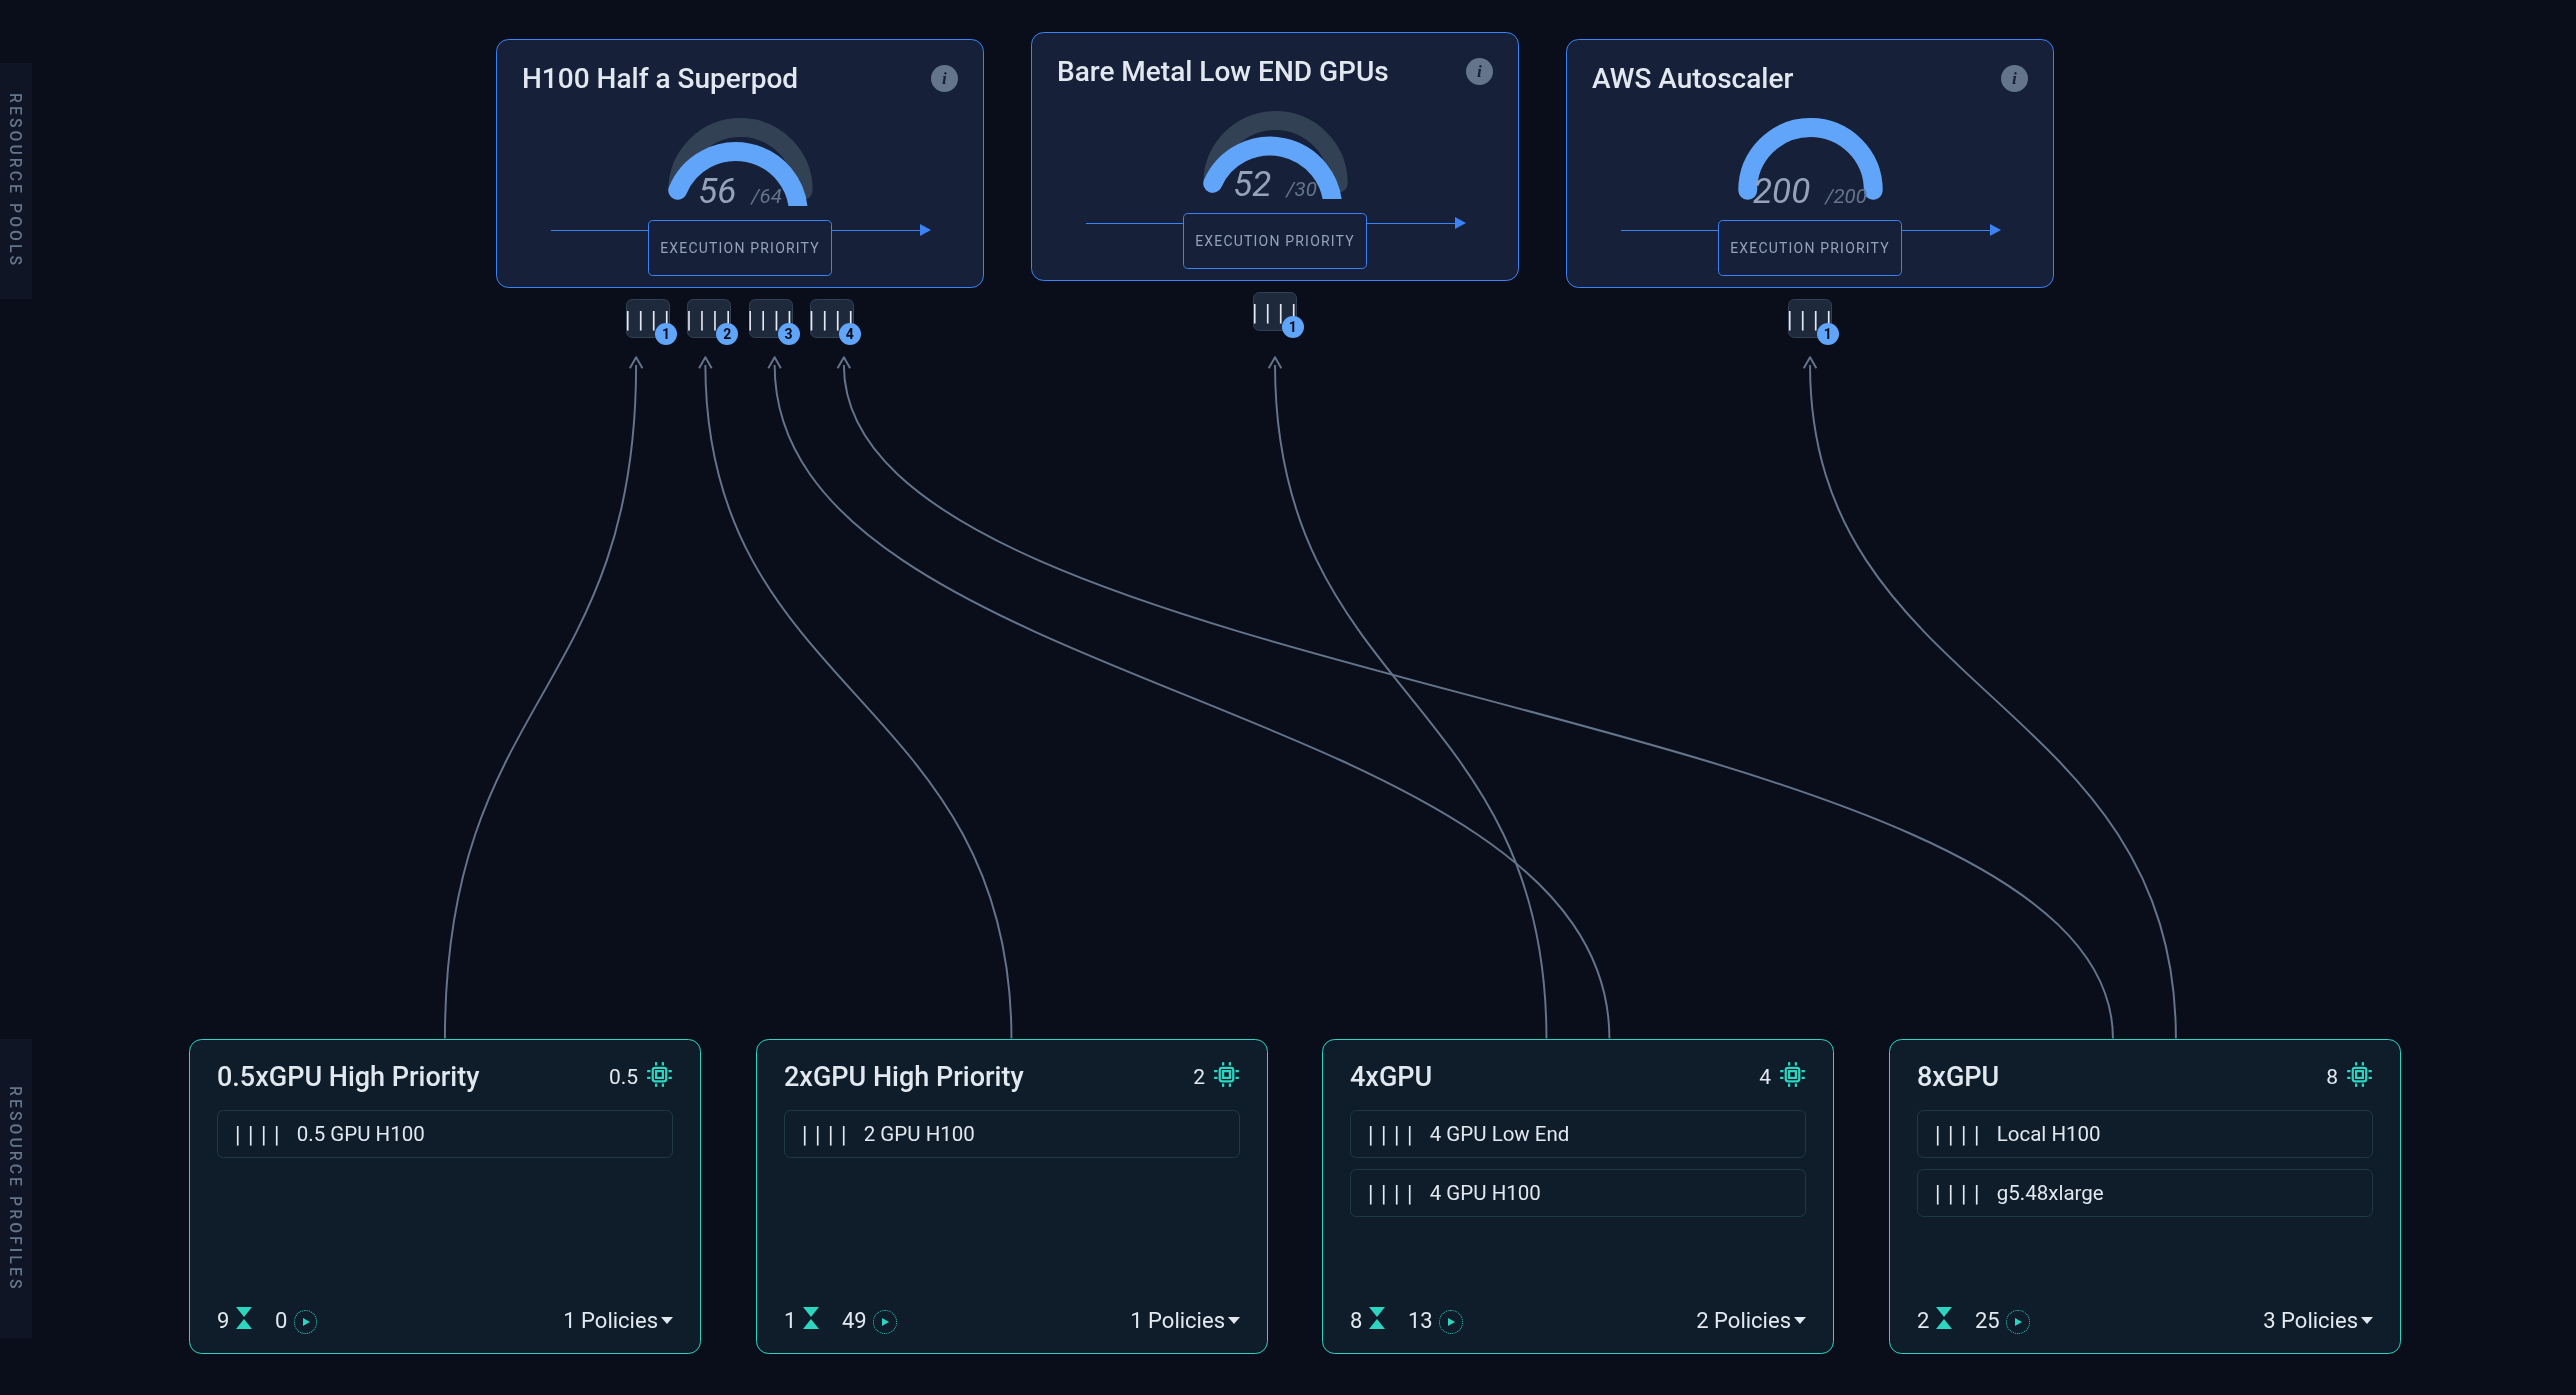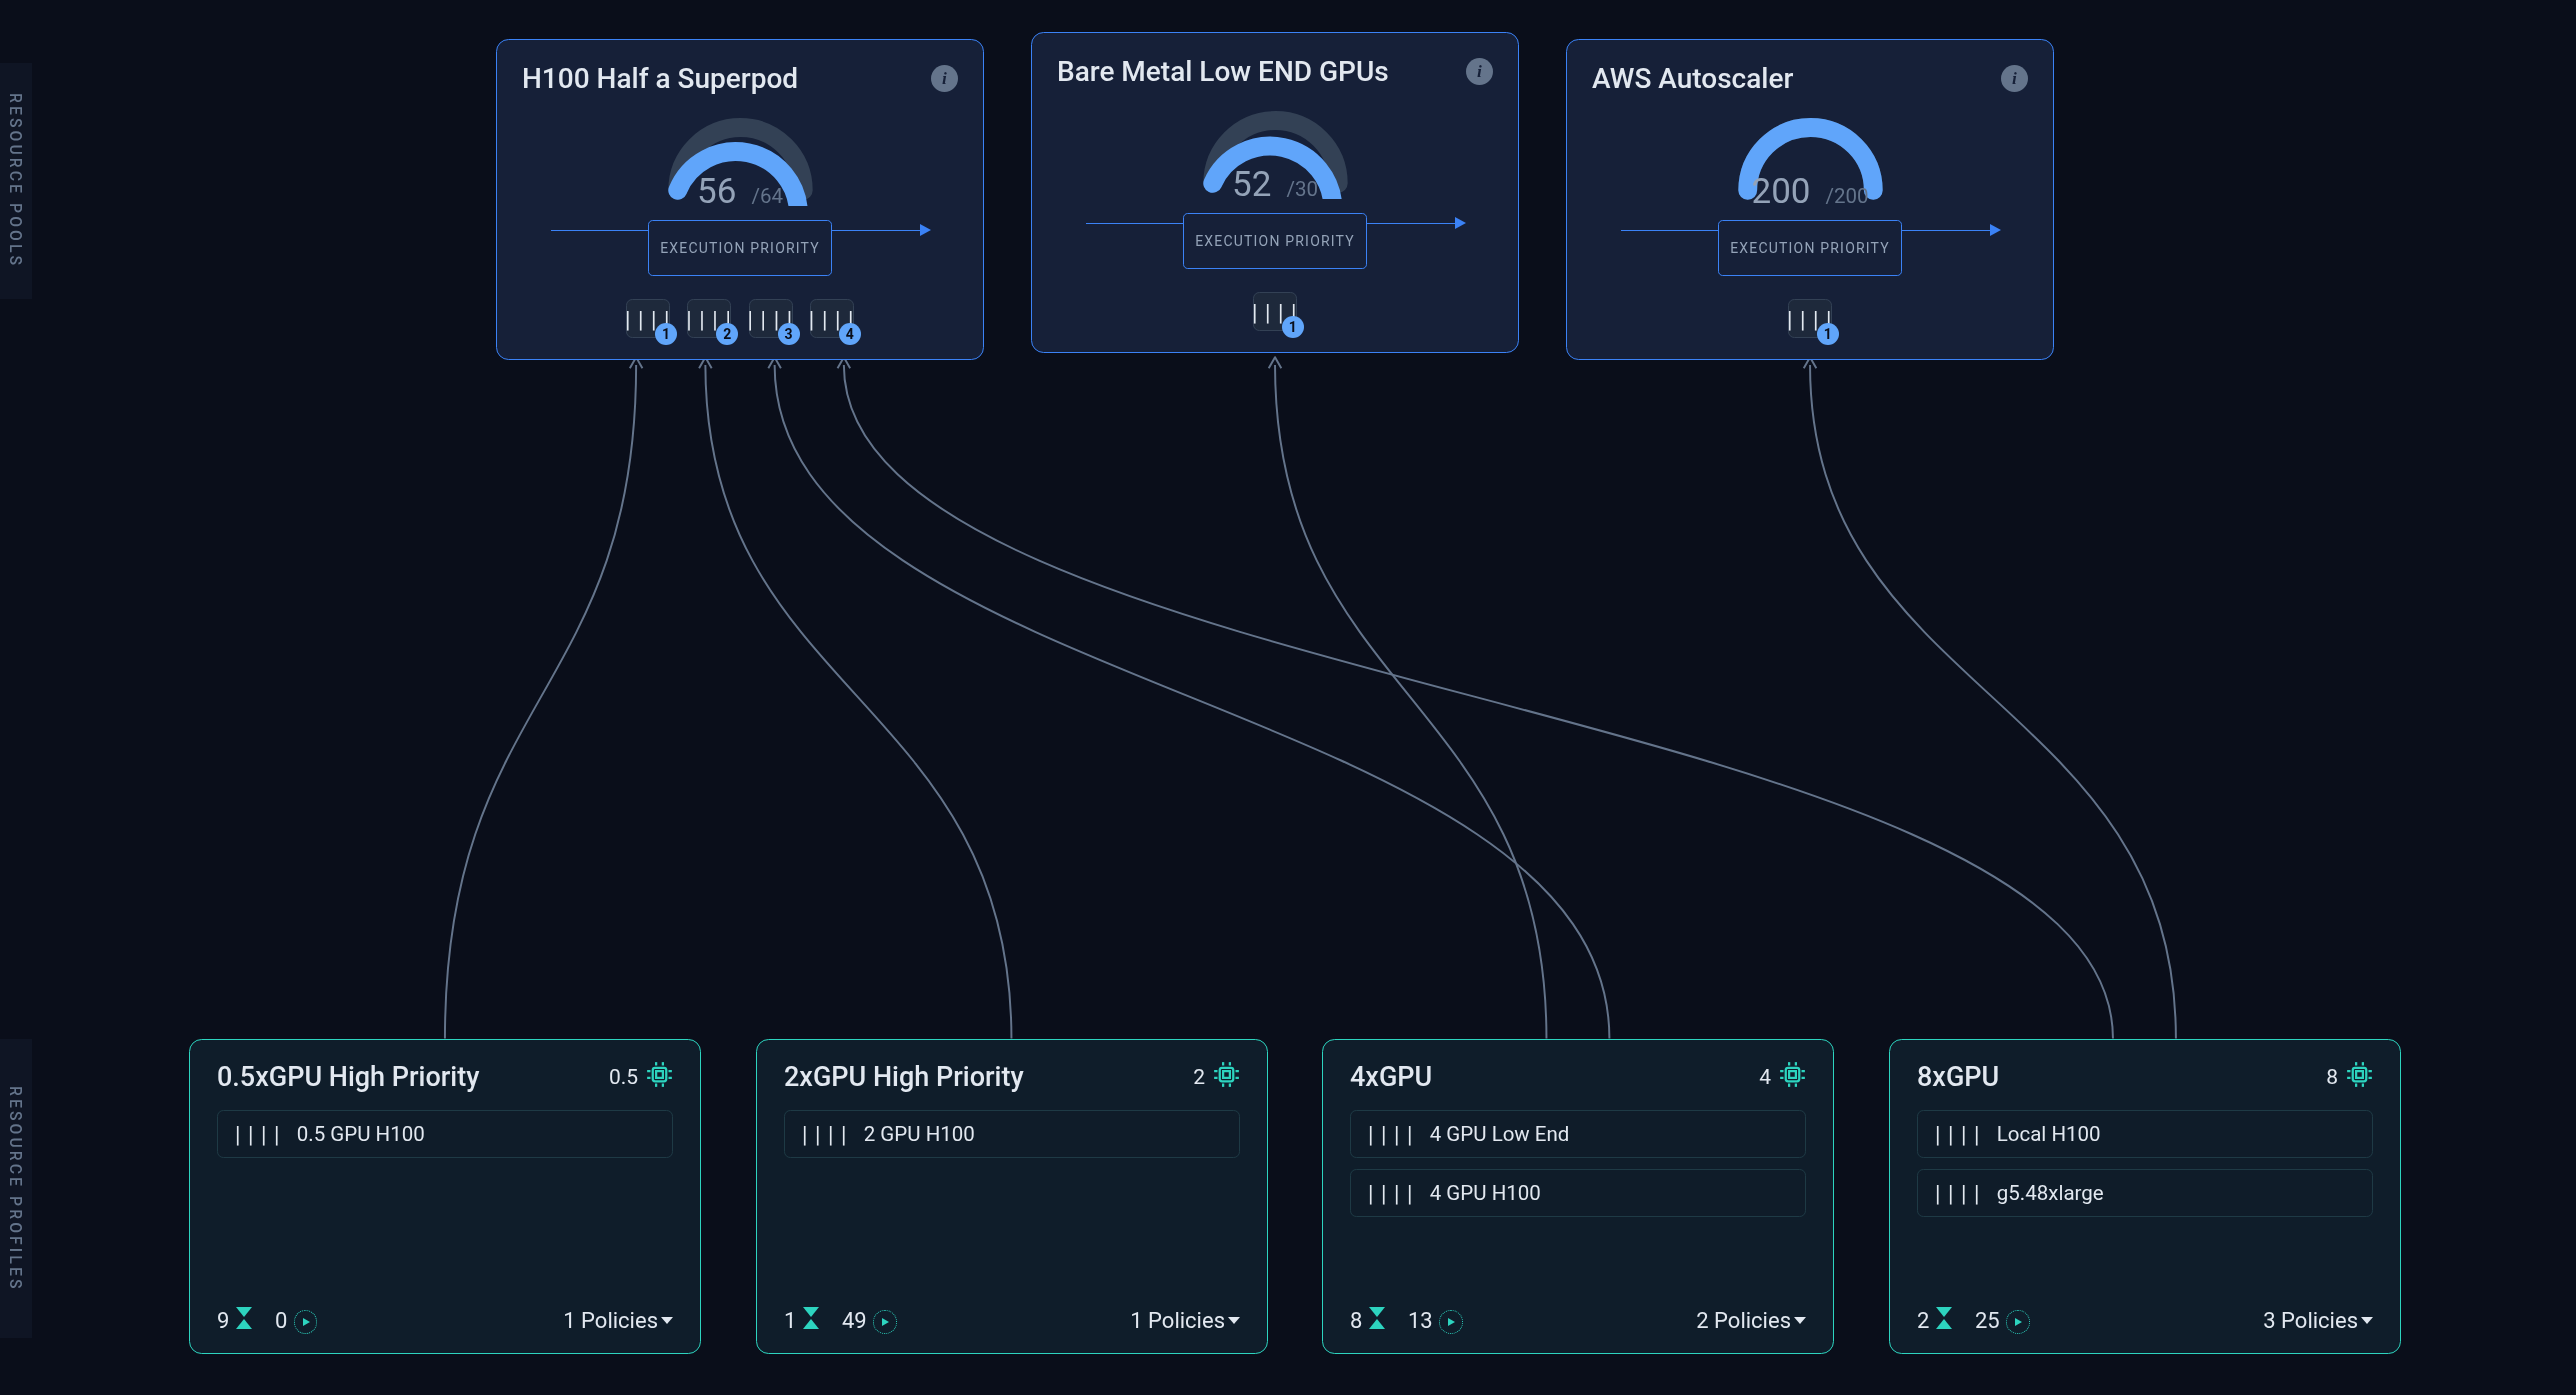--- a/index.html
+++ b/index.html
@@ -57,21 +57,21 @@
   }
   svg.edges path {
     fill: none;
     stroke: var(--edge);
     stroke-width: 2.5;
   }
 
   .pool {
     position: absolute;
     width: 488px;
-    height: 321px;
+    height: 249px;
     background: var(--pool-bg);
     border: 1.6px solid var(--pool-border);
     border-radius: 12.6px;
     padding: 22px 25px 15.7px;
   }
   .pool-header {
     display: flex;
     justify-content: space-between;
     align-items: center;
     margin-bottom: 9.4px;
@@ -96,21 +96,21 @@
     display: flex;
     flex-direction: column;
     align-items: center;
     margin-top: 4.7px;
   }
   .gauge-svg { display: block; }
   .gauge-label {
     margin-top: -35px;
     font-size: 35px;
     color: var(--text-dim);
-    display: flex; align-items: baseline; gap: 15px;
+    display: flex; align-items: baseline; gap: 15px; font-style: italic;
   }
   .gauge-label .max {
     font-size: 20.5px;
     color: var(--text-muted);
   }
   .exec-row {
     margin-top: 17.3px;
     display: flex;
     align-items: center;
     justify-content: center;

